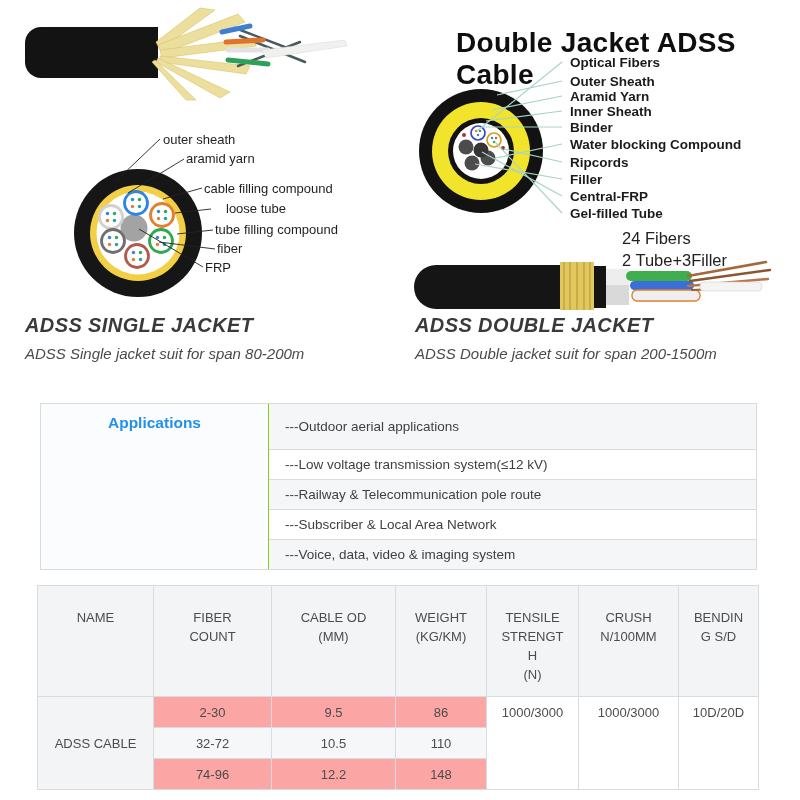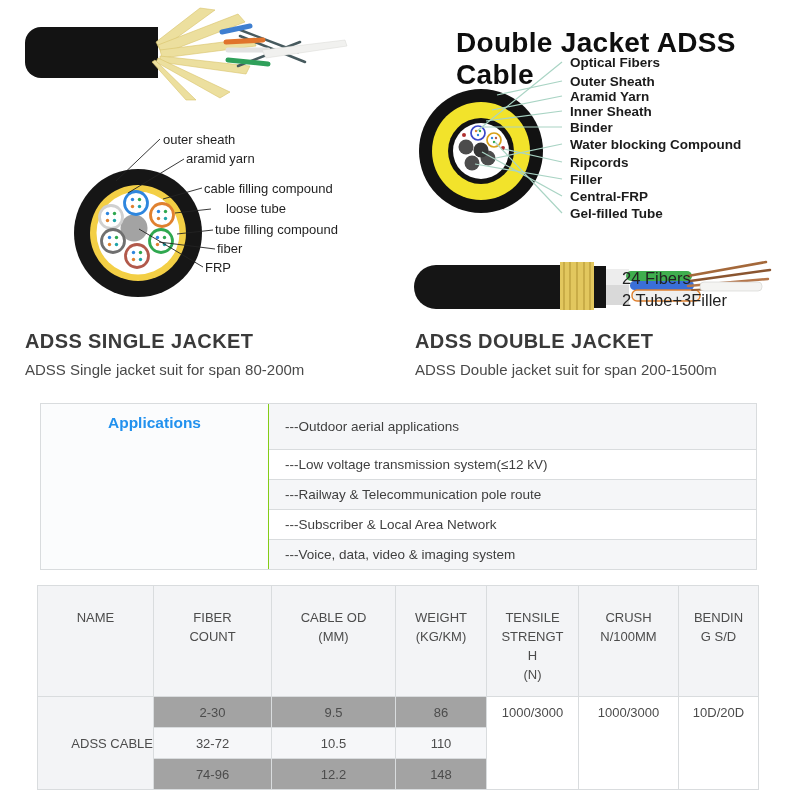--- a/index.html
+++ b/index.html
@@ -2,41 +2,41 @@
 <html><head>
 <meta charset="utf-8">
 <style>
   html,body{margin:0;padding:0;}
   body{width:800px;height:800px;background:#ffffff;font-family:"Liberation Sans",sans-serif;position:relative;overflow:hidden;}
   .hero{position:absolute;left:0;top:0;width:800px;height:325px;}
   .hero svg{position:absolute;left:0;top:0;}
   .sj-label{position:absolute;font-size:13px;color:#1f1f1f;white-space:nowrap;}
   .dj-label{position:absolute;left:570px;font-size:13.5px;color:#1b1b1b;white-space:nowrap;font-weight:bold;}
   .dj-title{position:absolute;left:456px;top:27px;font-size:28px;font-weight:bold;color:#0e0e0e;letter-spacing:.3px;}
-  .fiber-note{position:absolute;left:622px;top:227px;font-size:16.5px;color:#222;line-height:22px;margin-top:40px;}
-  .heading-block{position:absolute;top:330px;}
+  .fiber-note{position:absolute;left:622px;top:227px;font-size:16.5px;color:#222;line-height:22px;}
+  .heading-block{position:absolute;top:314px;font-style:italic;}
   .hb-left{left:25px;} .hb-right{left:415px;}
   .heading-block h2{margin:0;font-size:20px;font-weight:bold;color:#3a3a3a;letter-spacing:.4px;}
   .heading-block p{margin:8px 0 0 0;font-size:15px;color:#4a4a4a;}
   
   .apps{position:absolute;left:40px;top:403px;width:717px;border:1px solid #d9dcde;display:flex;box-sizing:border-box;background:#fff;}
   .apps-left{width:228px;border-right:1px solid #84cc16;background:#fbfcfd;box-sizing:border-box;text-align:center;padding-top:10px;}
   .apps-title{color:#2291ee;font-weight:bold;font-size:15.5px;}
   .apps-rows{flex:1;display:flex;flex-direction:column;text-align:center;}
   .apps-row{display:flex;align-items:center;padding-left:16px;font-size:13.5px;color:#3f3f3f;box-sizing:border-box;}
   .apps-row.gray{background:#f5f6f8;}
   .apps-row + .apps-row{border-top:1px solid #d9dcde;}
   .apps-row.h1{height:45px;}
   .apps-row.h2{height:30px;}
   
   table.spec{position:absolute;left:37px;top:585px;border-collapse:collapse;table-layout:fixed;font-size:13px;color:#4c4c4c;}
   table.spec th, table.spec td{border:1px solid #d9dcde;text-align:center;padding:0;}
   table.spec th{background:#f3f4f6;font-weight:normal;vertical-align:top;padding-top:22px;white-space:pre-line;line-height:19px;height:88px;}
-  table.spec td{height:30px;background:#a3a3a3;}
-  table.spec td.name{background:#f3f4f6;vertical-align:middle;text-align:right;}
+  table.spec td{height:30px;background:#fca5a5;}
+  table.spec td.name{background:#f3f4f6;vertical-align:middle;}
   table.spec tr.alt td{background:#f6f7f9;}
   table.spec td.span-cell{background:#ffffff !important;vertical-align:top;padding-top:8px;}
 </style>
 </head>
 <body>
 
 <div class="page">
 
   <div class="hero">
     <svg width="800" height="325" viewBox="0 0 800 325">

